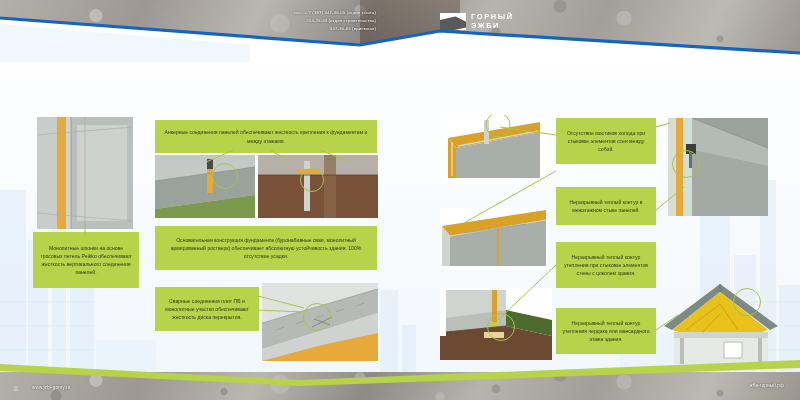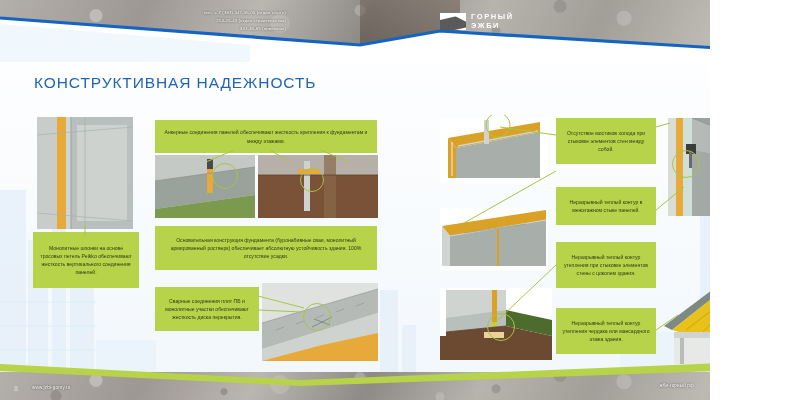--- a/index.html
+++ b/index.html
@@ -1,21 +1,21 @@
 <!DOCTYPE html>
 <html><head>
 <meta charset="utf-8">
 <style>
   html,body{margin:0;padding:0;}
   body{
     width:800px;height:400px;overflow:hidden;
     font-family:"Liberation Sans","DejaVu Sans",sans-serif;
     background:#ffffff;position:relative;
   }
-  #page{position:absolute;inset:0;width:710px;height:400px;overflow:hidden;background:#fff;}
+  #page{position:absolute;inset:0;width:800px;height:400px;overflow:hidden;background:#fff;}
 
   
   .concrete{
     background-color:#a9a5a0;
     background-image:
       radial-gradient(circle at 12% 30%, rgba(255,255,255,.30) 0 6px, transparent 7px),
       radial-gradient(circle at 28% 70%, rgba(0,0,0,.16) 0 3px, transparent 4px),
       radial-gradient(circle at 45% 20%, rgba(255,255,255,.22) 0 5px, transparent 6px),
       radial-gradient(circle at 62% 60%, rgba(0,0,0,.13) 0 4px, transparent 5px),
       radial-gradient(circle at 78% 35%, rgba(255,255,255,.18) 0 7px, transparent 8px),
@@ -129,21 +129,20 @@
   </div>
 
   <div class="logo">
     <span class="logo-mark"></span>
     <span class="logo-txt">
       <span style="display:block">ГОРНЫЙ</span>
       <span style="display:block">ЭЖБИ</span>
     </span>
   </div>
 
-  <div class="title l">КОНСТРУКТИВНАЯ НАДЕЖНОСТЬ</div>
 
   <div class="pic" style="left:37px;top:117px;width:96px;height:112px;">
     <svg viewBox="0 0 96 112" preserveAspectRatio="none" style="width:100%;height:100%">
       <rect width="96" height="112" fill="#dfe3e1"></rect>
       <rect x="0" y="0" width="20" height="112" fill="#c8cdca"></rect>
       <rect x="20" y="0" width="9" height="112" fill="#e7a93a"></rect>
       <rect x="29" y="0" width="5" height="112" fill="#cfd6d2"></rect>
       <rect x="34" y="0" width="62" height="112" fill="#b9bfbc"></rect>
       <rect x="40" y="8" width="50" height="96" fill="#cdd2cf"></rect>
       <path d="M34 0 L34 112" stroke="#9aa19d" stroke-width="1"></path>

